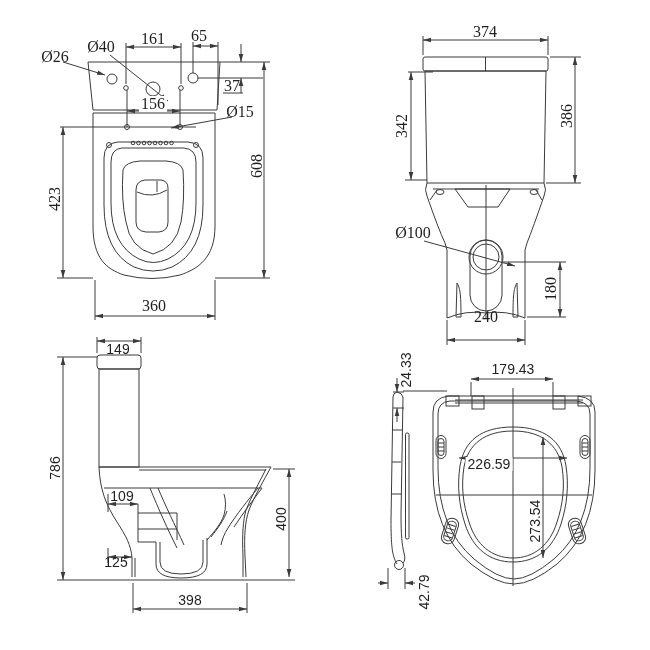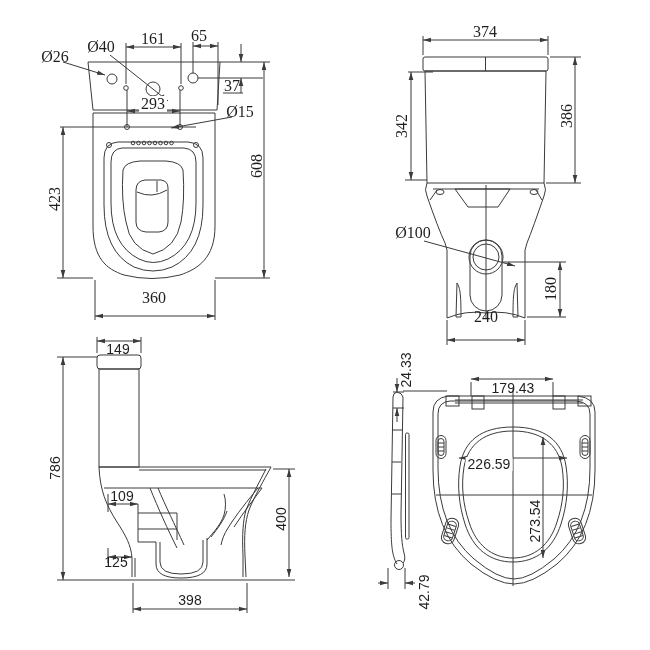--- a/index.html
+++ b/index.html
@@ -196,40 +196,40 @@
     <line x1="459" y1="458" x2="567" y2="458" marker-start="url(#ae)" marker-end="url(#ae)"></line>
     <line x1="543" y1="437" x2="543" y2="558" marker-start="url(#ae)" marker-end="url(#ae)"></line>
   </g>
 </svg>
 
 <span class="lbl serif" style="left:55px;top:57px">Ø26</span>
 <span class="lbl serif" style="left:101px;top:47px">Ø40</span>
 <span class="lbl serif" style="left:153px;top:39px">161</span>
 <span class="lbl serif" style="left:199px;top:36px">65</span>
 <span class="lbl serif" style="left:232px;top:86px">37</span>
-<span class="lbl serif bg" style="left:153px;top:104px">293</span>
+<span class="lbl serif bg" style="left:153px;top:104px">156</span>
 <span class="lbl serif" style="left:240px;top:112px">Ø15</span>
 <span class="lbl serif rot" style="left:55px;top:199px">423</span>
 <span class="lbl serif rot" style="left:257px;top:166px">608</span>
-<span class="lbl serif" style="left:154px;top:298px">360</span>
+<span class="lbl serif" style="left:154px;top:306px">360</span>
 
 <span class="lbl serif" style="left:485px;top:32px">374</span>
 <span class="lbl serif rot" style="left:402px;top:126px">342</span>
 <span class="lbl serif rot" style="left:567px;top:116px">386</span>
 <span class="lbl serif" style="left:413px;top:233px">Ø100</span>
 <span class="lbl serif rot" style="left:551px;top:289px">180</span>
 <span class="lbl serif" style="left:486px;top:317px">240</span>
 
 <span class="lbl sans" style="left:118px;top:349px">149</span>
 <span class="lbl sans rot" style="left:55px;top:468px">786</span>
 <span class="lbl sans" style="left:122px;top:496px">109</span>
 <span class="lbl sans" style="left:116px;top:562px">125</span>
 <span class="lbl sans rot" style="left:281px;top:519px">400</span>
 <span class="lbl sans" style="left:190px;top:600px">398</span>
 
 <span class="lbl sans rot" style="left:406px;top:370px">24.33</span>
-<span class="lbl sans" style="left:513px;top:388px">179.43</span>
+<span class="lbl sans" style="left:513px;top:369px">179.43</span>
 <span class="lbl sans bg" style="left:489px;top:464px">226.59</span>
 <span class="lbl sans rot bg" style="left:535px;top:521px">273.54</span>
 <span class="lbl sans rot" style="left:424px;top:592px">42.79</span>
 
 
 </div>
 
 </body></html>

